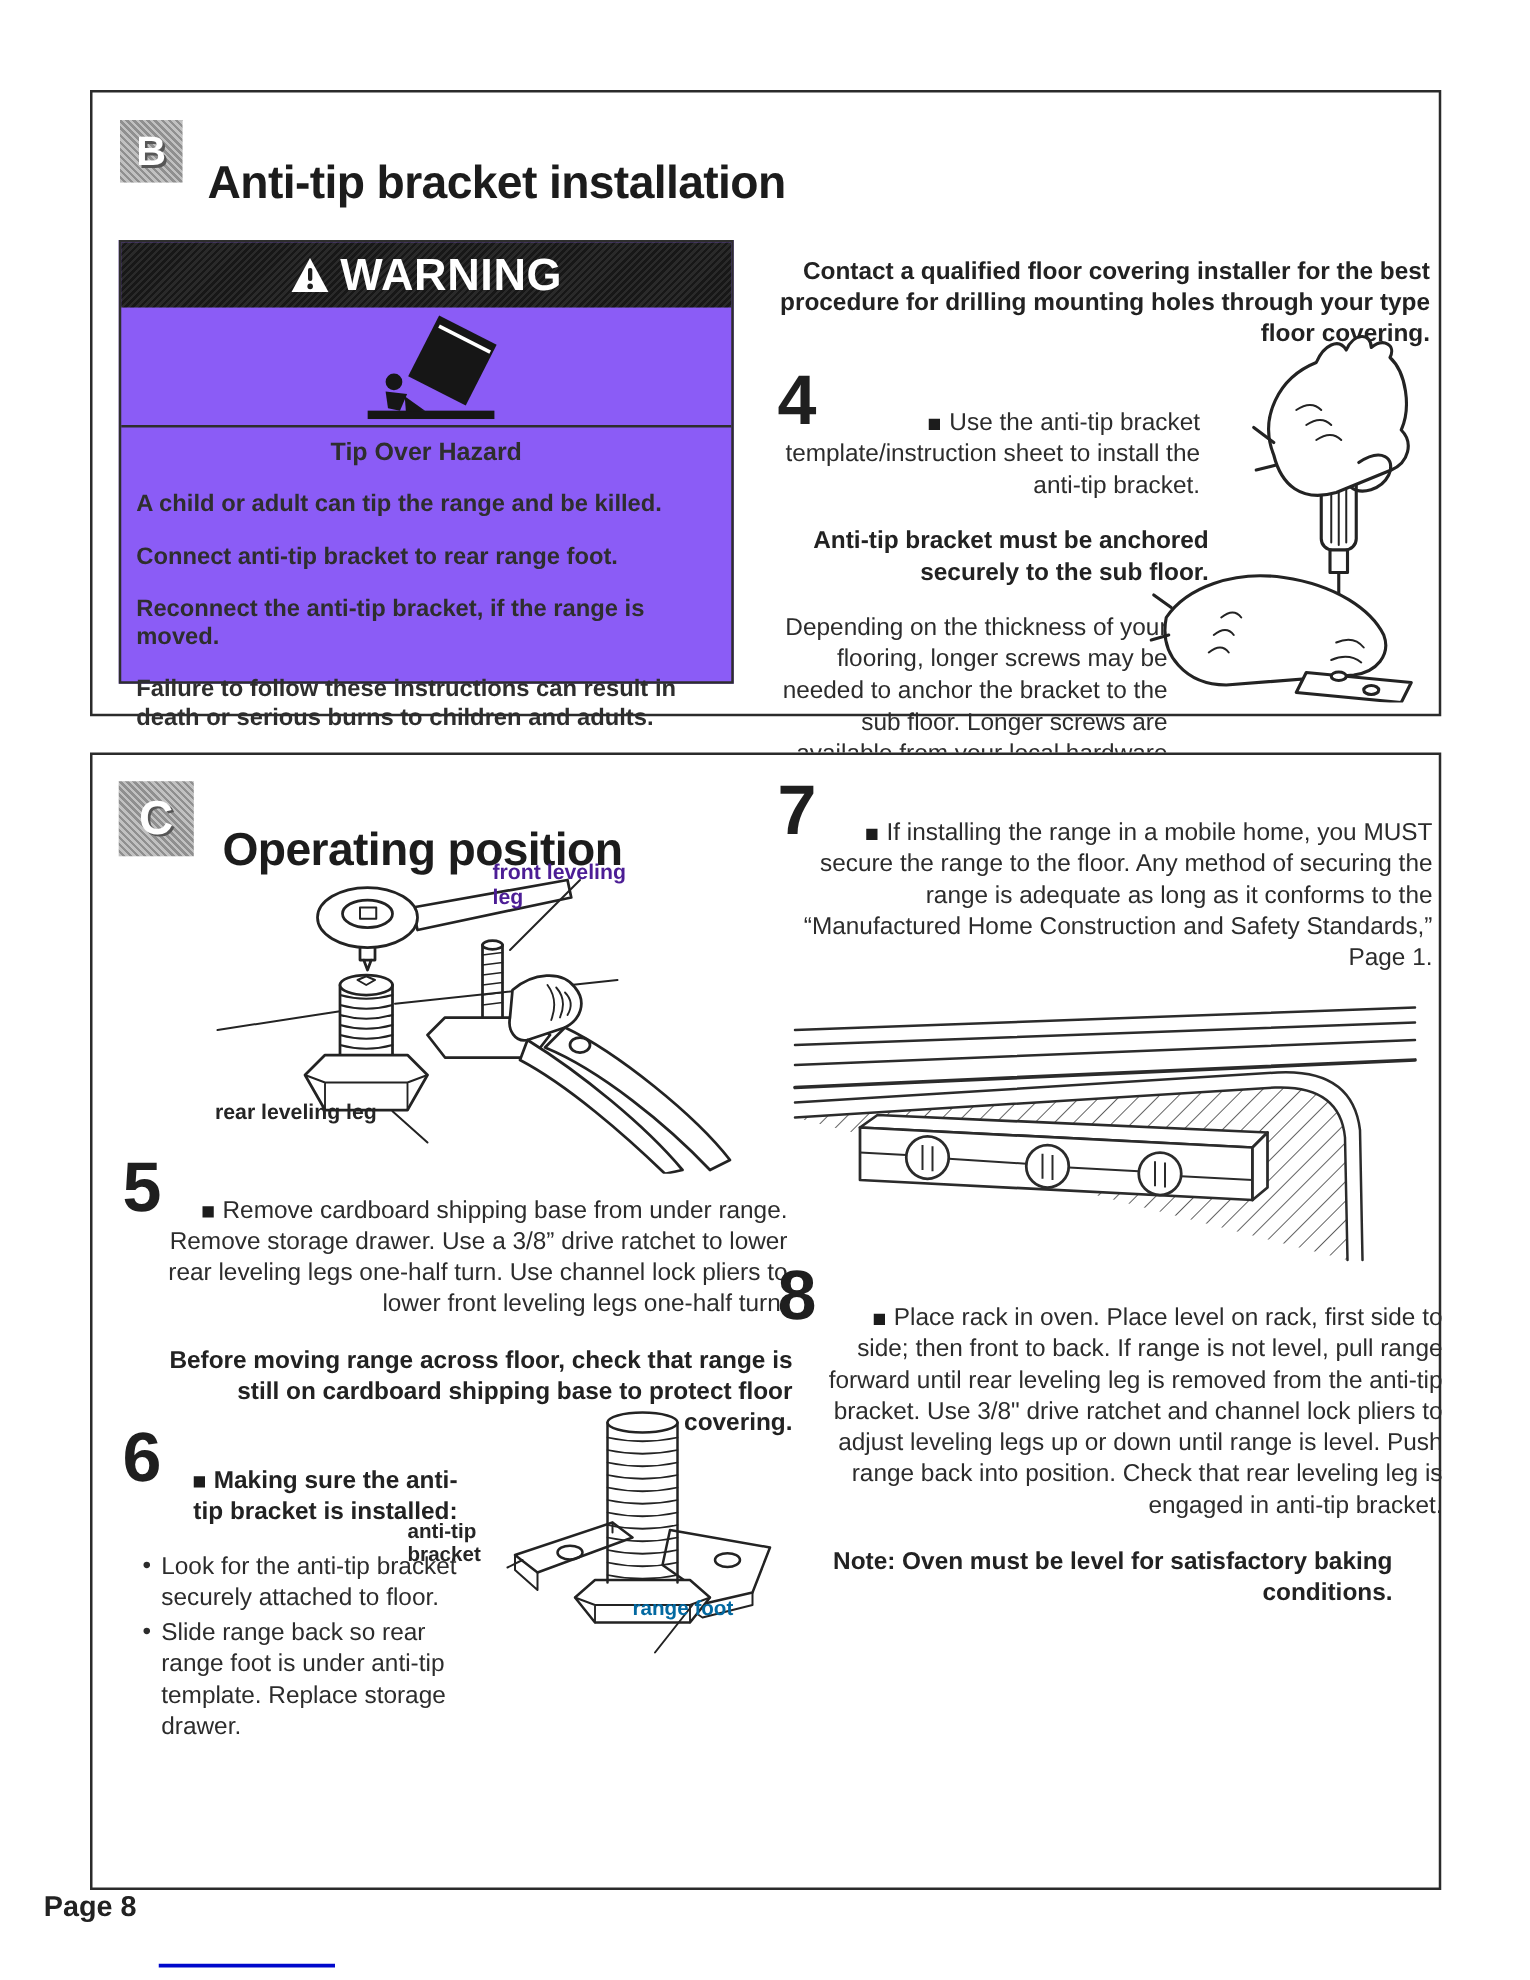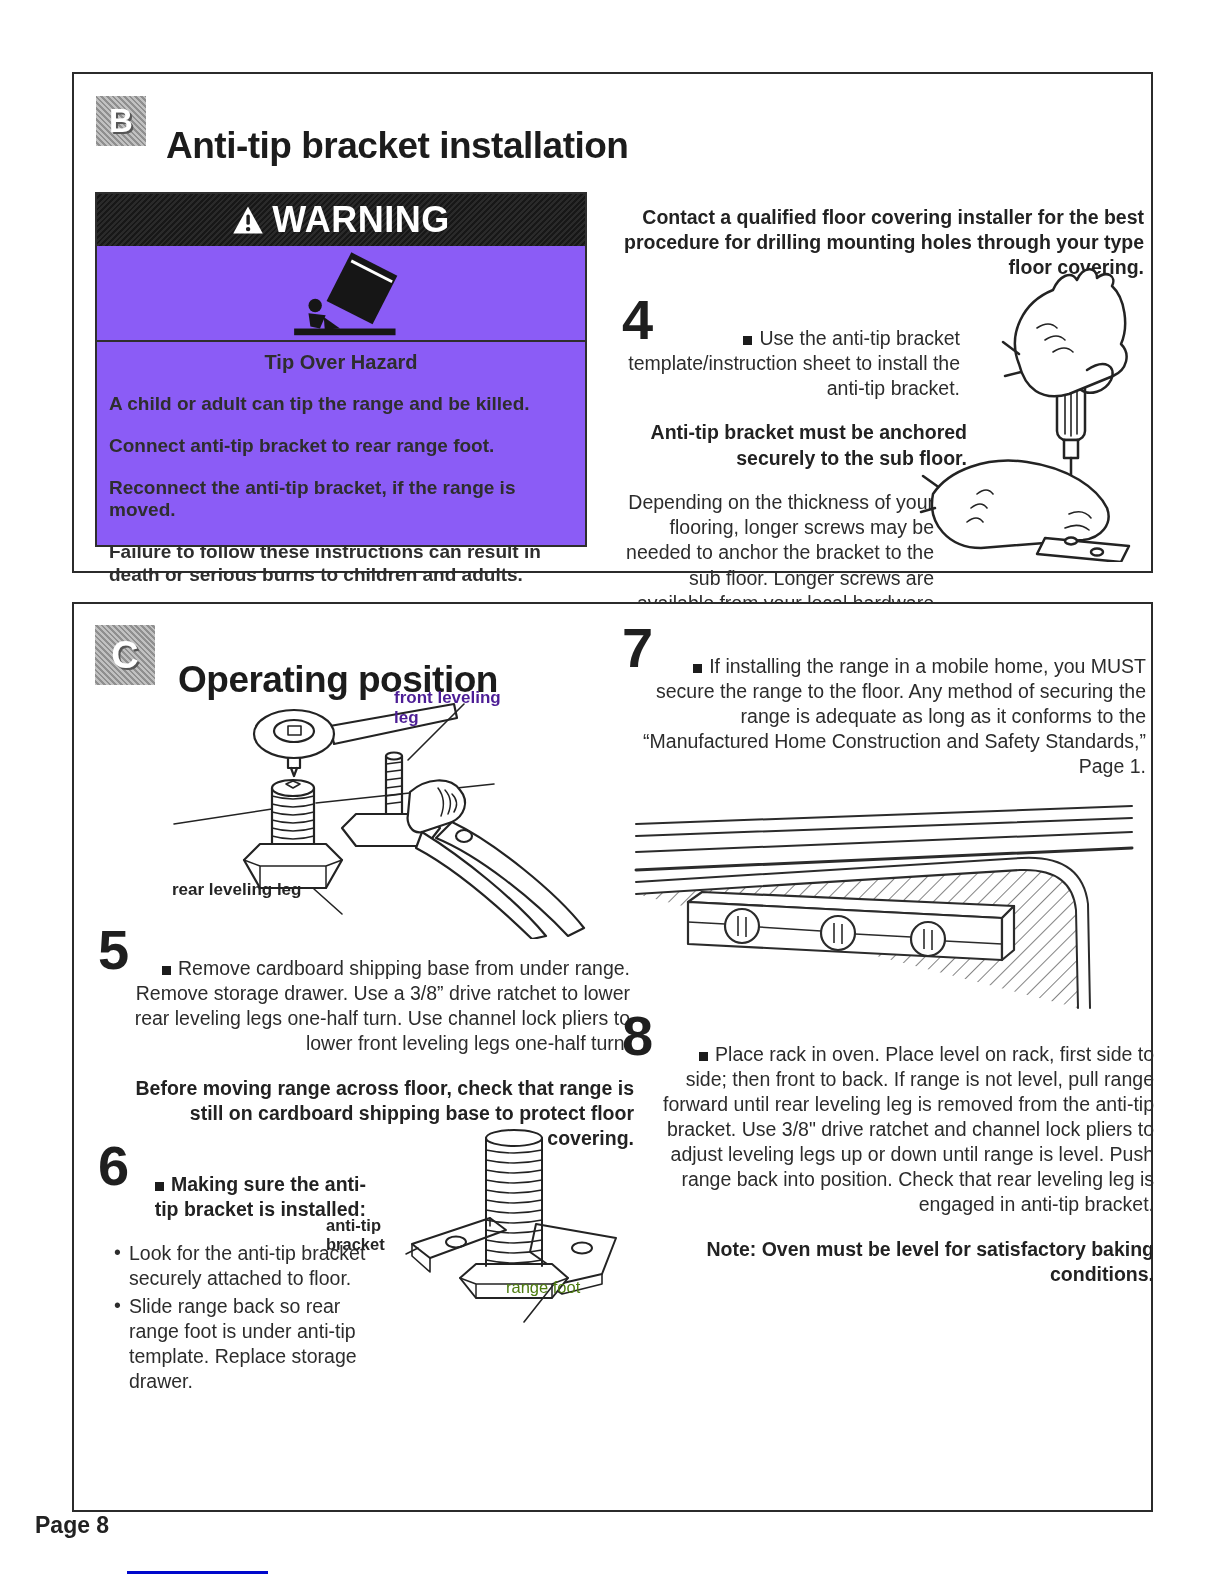--- a/index.html
+++ b/index.html
@@ -57,27 +57,27 @@
   #label-rear{position:absolute;left:98px;top:276px;font-weight:bold;font-size:17px;color:#252525;white-space:nowrap;}
   #step5{position:absolute;left:24px;top:332px;width:532px;}
   #note-move{position:absolute;left:24px;top:452px;width:536px;}
   #step6{position:absolute;left:24px;top:548px;width:322px;}
   #step6 .step-body{text-indent:52px;width:268px;}
   .bullets{margin:3px 0 0 16px;padding:0;list-style:none;}
   .bullets li{position:relative;padding-left:15px;width:238px;font-size:19.5px;line-height:1.28;color:#2c2c2c;margin-bottom:3px;}
   .bullets li::before{content:"\2022";position:absolute;left:0;top:-1px;color:#2c2c2c;}
   #illus-bracket{position:absolute;left:330px;top:522px;width:220px;height:215px;}
   #label-antitip{position:absolute;left:252px;top:612px;width:86px;font-weight:bold;font-size:16.5px;line-height:1.18;color:#252525;}
-  #label-rangefoot{position:absolute;left:432px;top:674px;font-weight:normal;font-size:16.5px;color:#4d7c0f;white-space:nowrap;}
+  #label-rangefoot{position:absolute;left:432px;top:674px;font-weight:bold;font-size:16.5px;color:#0369a1;white-space:nowrap;}
 
   
   #step7{position:absolute;left:548px;top:30px;width:524px;}
   #illus-rack{position:absolute;left:556px;top:196px;width:508px;height:212px;}
   #step8{position:absolute;left:548px;top:418px;width:532px;}
-  #step8-note{width:492px;margin-left:40px;}
+  #step8-note{width:492px;}
 
   
   #page-footer{position:absolute;left:35px;top:1512px;font-weight:bold;font-size:23px;color:#222;}
   #footer-line{position:absolute;left:127px;top:1571px;width:141px;height:3px;background:#0008cc;}
 
   svg{display:block;}
 </style>
 </head>
 <body>
 

